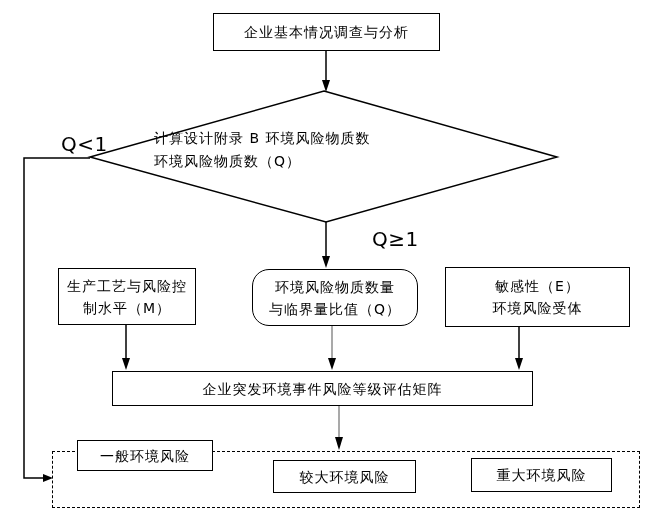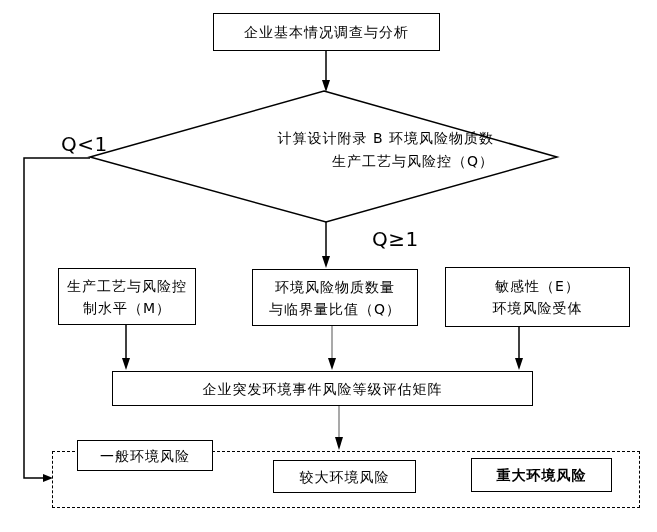--- a/index.html
+++ b/index.html
@@ -33,43 +33,43 @@
     font-size: 20px;
     letter-spacing: 0.5px;
     white-space: nowrap;
     margin-left: 25px;
   }
   .diamond-text {
     position: absolute;
     left: 154px;
     top: 127px;
     width: 340px;
-    text-align: right;
+    text-align: left;
     font-size: 14px;
     letter-spacing: 1px;
     line-height: 23px;
   }
   .dashed-container {
     position: absolute;
     left: 52px;
     top: 451px;
     width: 588px;
     height: 57px;
     border: 1px dashed #000000;
     box-sizing: border-box;
     background: transparent;
   }
   .top-box     { left: 213px; top: 13px;  width: 227px; height: 38px; }
   .factor-m    { left: 58px;  top: 268px; width: 138px; height: 57px; }
-  .factor-q    { left: 252px; top: 269px; width: 166px; height: 57px; }
+  .factor-q    { left: 252px; top: 269px; width: 166px; height: 57px; border-radius: 17px; }
   .factor-e    { left: 445px; top: 267px; width: 185px; height: 60px; }
   .matrix-box  { left: 112px; top: 371px; width: 421px; height: 35px; }
   .result-general { left: 77px;  top: 440px; width: 136px; height: 31px; }
   .result-medium  { left: 265px; top: 460px; width: 143px; height: 33px; margin-left: 8px; }
-  .result-major   { left: 471px; top: 458px; width: 141px; height: 34px; font-weight: bold; }
+  .result-major   { left: 471px; top: 458px; width: 141px; height: 34px; }
   .q-less    { left: 36px;  top: 132px; }
   .q-greater { left: 347px; top: 227px; }
 </style>
 </head>
 <body>
 
 <div id="canvas">
 
   <svg id="wires" width="657" height="532" viewBox="0 0 657 532" xmlns="http://www.w3.org/2000/svg">
 
@@ -96,21 +96,21 @@
     <line x1="339" y1="406" x2="339" y2="438" stroke="#8c8c8c" stroke-width="1.5"></line>
     <polygon points="335,437 343,437 339,450" fill="#000000"></polygon>
   </svg>
 
   <div class="box top-box">
     <span>企业基本情况调查与分析</span>
   </div>
 
   <div class="diamond-text">
     <div>计算设计附录 B 环境风险物质数</div>
-    <div>生产工艺与风险控（Q）</div>
+    <div>环境风险物质数（Q）</div>
   </div>
 
   <div class="label q-less">Q&lt;1</div>
   <div class="label q-greater">Q≥1</div>
 
   <div class="box factor-m">
     <div>生产工艺与风险控</div>
     <div>制水平（M）</div>
   </div>
   <div class="box factor-q">

